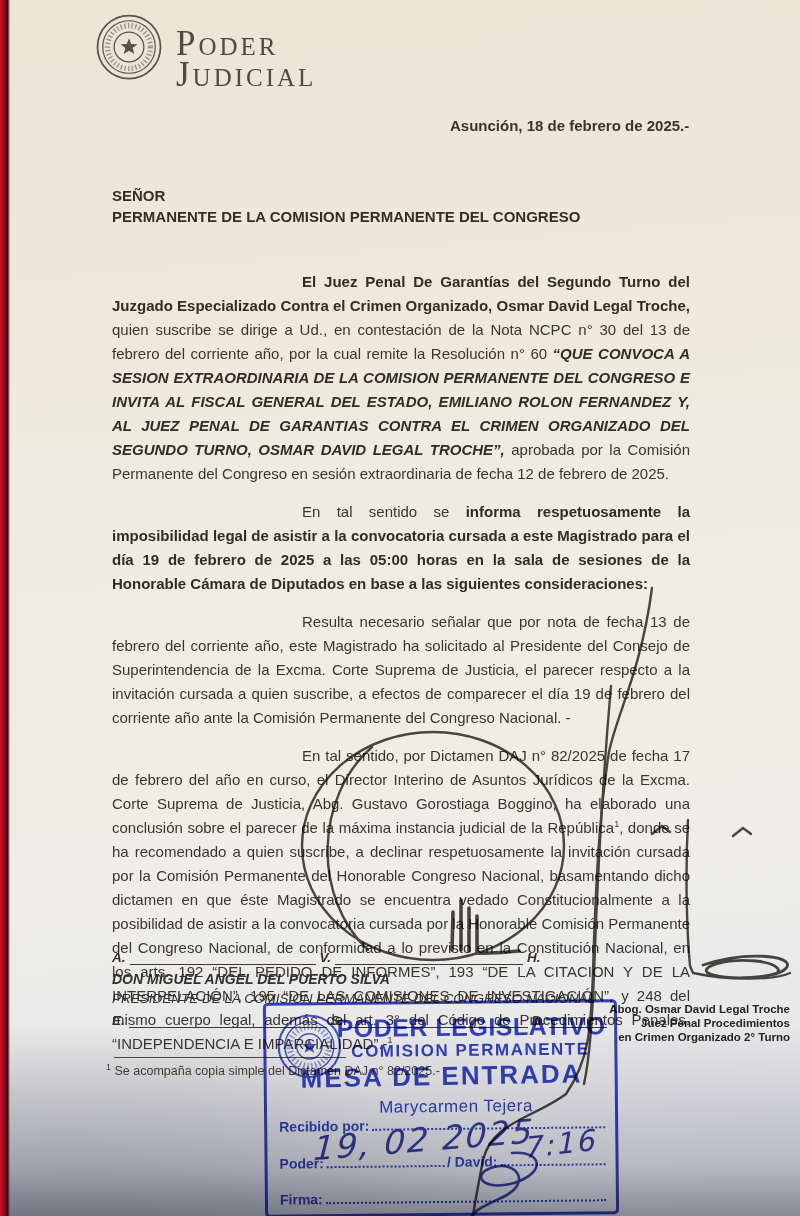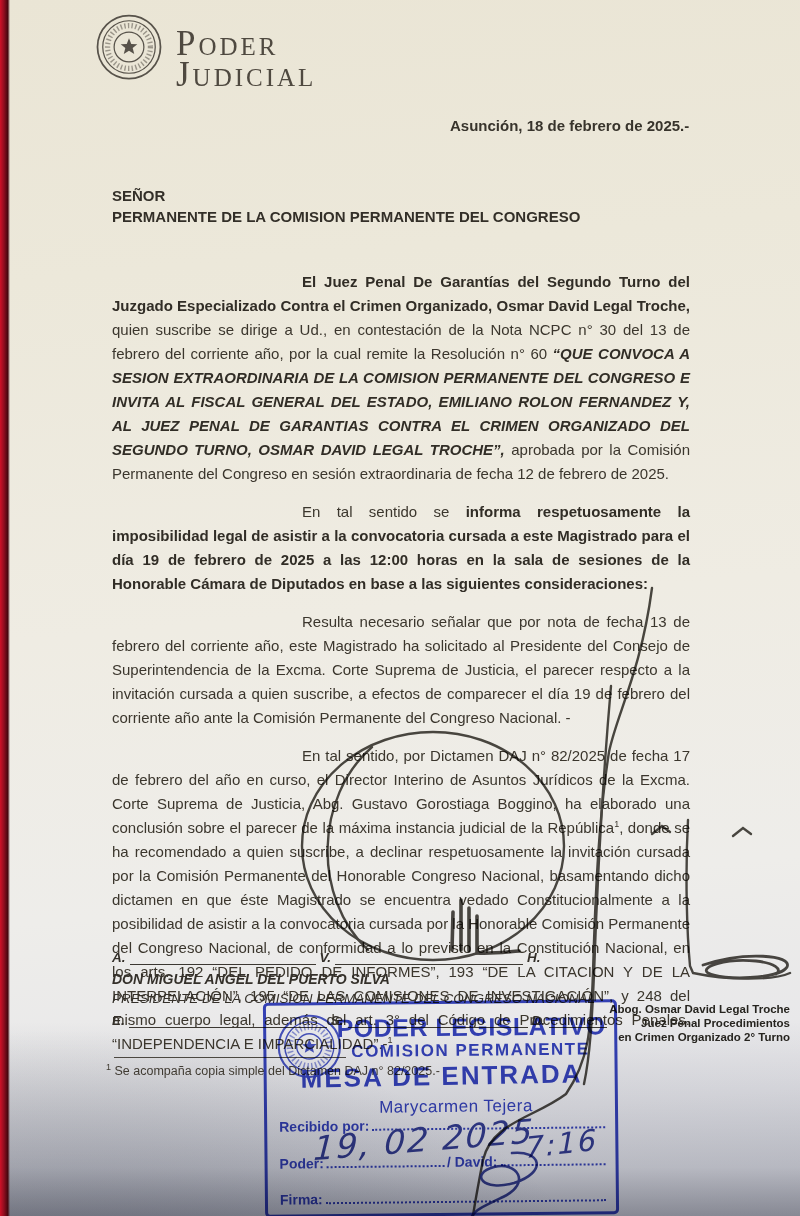--- a/index.html
+++ b/index.html
@@ -92,21 +92,21 @@
   </div>
 
   <div class="date">Asunción, 18 de febrero de 2025.-</div>
   <div class="addressee">
     <div>SEÑOR</div>
     <div>PERMANENTE DE LA COMISION PERMANENTE DEL CONGRESO</div>
   </div>
 
   <div class="body-text">
       <p class="para"><span class="run b">El Juez Penal De Garantías del Segundo Turno del Juzgado Especializado Contra el Crimen Organizado, Osmar David Legal Troche, </span><span class="run n">quien suscribe se dirige a Ud., en contestación de la Nota NCPC n° 30 del 13 de febrero del corriente año, por la cual remite la Resolución n° 60 </span><span class="run bi">“QUE CONVOCA A SESION EXTRAORDINARIA DE LA COMISION PERMANENTE DEL CONGRESO E INVITA AL FISCAL GENERAL DEL ESTADO, EMILIANO ROLON FERNANDEZ Y, AL JUEZ PENAL DE GARANTIAS CONTRA EL CRIMEN ORGANIZADO DEL SEGUNDO TURNO, OSMAR DAVID LEGAL TROCHE”, </span><span class="run n">aprobada por la Comisión Permanente del Congreso en sesión extraordinaria de fecha 12 de febrero de 2025.</span></p>
-      <p class="para"><span class="run n">En tal sentido se </span><span class="run b">informa respetuosamente la imposibilidad legal de asistir a la convocatoria cursada a este Magistrado para el día 19 de febrero de 2025 a las 12:00 horas en la sala de sesiones de la Honorable Cámara de Diputados en base a las siguientes consideraciones:</span></p>
+      <p class="para"><span class="run n">En tal sentido se </span><span class="run b">informa respetuosamente la imposibilidad legal de asistir a la convocatoria cursada a este Magistrado para el día 19 de febrero de 2025 a las 05:00 horas en la sala de sesiones de la Honorable Cámara de Diputados en base a las siguientes consideraciones:</span></p>
       <p class="para"><span class="run n">Resulta necesario señalar que por nota de fecha 13 de febrero del corriente año, este Magistrado ha solicitado al Presidente del Consejo de Superintendencia de la Excma. Corte Suprema de Justicia, el parecer respecto a la invitación cursada a quien suscribe, a efectos de comparecer el día 19 de febrero del corriente año ante la Comisión Permanente del Congreso Nacional. -</span></p>
       <p class="para"><span class="run n">En tal sentido, por Dictamen DAJ n° 82/2025 de fecha 17 de febrero del año en curso, el Director Interino de Asuntos Jurídicos de la Excma. Corte Suprema de Justicia, Abg. Gustavo Gorostiaga Boggino, ha elaborado una conclusión sobre el parecer de la máxima instancia judicial de la República</span><sup class="run sup">1</sup><span class="run n">, donde se ha recomendado a quien suscribe, a declinar respetuosamente la invitación cursada por la Comisión Permanente del Honorable Congreso Nacional, basamentando dicho dictamen en que éste Magistrado se encuentra vedado Constitucionalmente a la posibilidad de asistir a la convocatoria cursada por la Honorable Comisión Permanente del Congreso Nacional, de conformidad a lo previsto en la Constitución Nacional, en los arts. 192 “DEL PEDIDO DE INFORMES”, 193 “DE LA CITACION Y DE LA INTERPELACIÓN”, 195 “DE LAS COMISIONES DE INVESTIGACIÓN”, y 248 del mismo cuerpo legal, además del art. 3° del Código de Procedimientos Penales. “INDEPENDENCIA E IMPARCIALIDAD”.-</span><sup class="run sup">1</sup></p>
     </div>
 
   <div class="sigrow" style="top:950px;">
     <span>A.</span>
     <span class="sigline" style="width:186px;"></span>
     <span>V.</span>
     <span class="sigline" style="width:188px;"></span>
     <span>H.</span>

